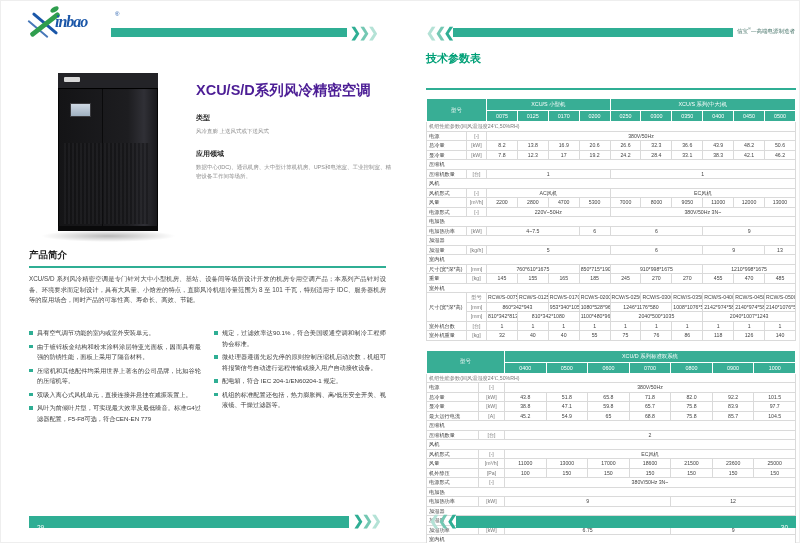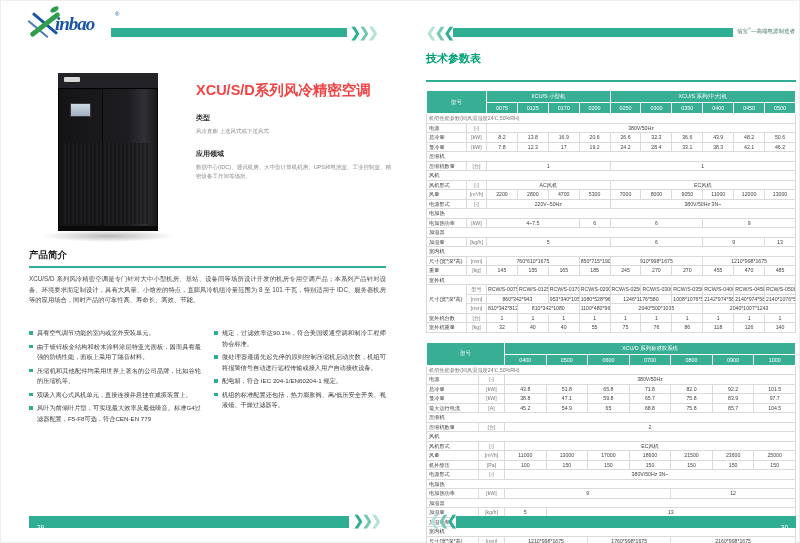--- a/index.html
+++ b/index.html
@@ -12,55 +12,55 @@
   .chev span{display:inline-block;}
   .c1{color:#2fae94;} .c2{color:#74c8b3;} .c3{color:#b4e2d6;}
 
   
   .logo{position:absolute;left:28px;top:8px;width:90px;height:34px;}
   .logo-x{position:absolute;left:0;top:0;width:30px;height:30px;}
   .logo-x .s1{position:absolute;left:-2px;top:13px;width:36px;height:5px;background:#2f9e4e;transform:rotate(-38deg);border-radius:2px;}
   .logo-x .s2{position:absolute;left:0px;top:13px;width:32px;height:3px;background:#1a56a8;transform:rotate(40deg);border-radius:2px;}
   .logo-x .s3{position:absolute;left:-4px;top:19px;width:26px;height:2px;background:#1a56a8;transform:rotate(40deg);border-radius:2px;opacity:.8;}
   .logo-x .leaf{position:absolute;right:0px;top:-2px;width:9px;height:5px;background:#2f9e4e;border-radius:60% 40% 60% 40%;transform:rotate(-20deg);}
-  .logo-word{position:absolute;left:26px;top:4px;font-family:"Liberation Serif",serif;font-style:italic;font-weight:bold;font-size:19px;color:#1a56a8;letter-spacing:-1px;}
+  .logo-word{position:absolute;left:26px;top:4px;font-family:"Liberation Serif",serif;font-style:italic;font-weight:bold;font-size:16px;color:#1a56a8;letter-spacing:-1px;}
   .logo-reg{position:absolute;left:86px;top:2px;font-size:6px;color:#1a56a8;}
 
   .tagline{position:absolute;left:736px;top:25px;font-size:5.5px;color:#3f6e63;white-space:nowrap;}
   .tagline sup{font-size:4px;}
 
   
   .cabinet{position:absolute;left:57px;top:72px;width:100px;height:158px;border-radius:2px;
     background:linear-gradient(90deg,#141416 0%,#1d1d20 70%,#303036 86%,#17171a 100%);
     box-shadow:inset 0 0 0 1px #050505;}
   .cab-top{position:absolute;left:0;top:0;right:0;height:15px;background:#232327;border-bottom:1px solid #000;}
   .cab-label{position:absolute;left:6px;top:4px;width:16px;height:5px;background:#d8d8d8;border-radius:1px;}
   .cab-screen{position:absolute;left:12px;top:30px;width:19px;height:12px;background:linear-gradient(180deg,#cfd9e4,#9fb0c0);border:1px solid #3a3a3e;}
   .cab-seam{position:absolute;left:44px;top:15px;bottom:0;width:1px;background:#000;opacity:.6;}
   .cab-vent{position:absolute;left:6px;right:8px;top:70px;bottom:7px;background:repeating-linear-gradient(90deg,#232326 0 2px,#111113 2px 4px);opacity:.55;}
   .cab-base{position:absolute;left:0;right:0;bottom:0;height:5px;background:#0a0a0b;}
   .cab-shadow{position:absolute;left:40px;top:229px;width:135px;height:12px;background:radial-gradient(ellipse at center,rgba(0,0,0,.28),rgba(0,0,0,0) 70%);}
 
   
   .prod-info{position:absolute;left:195px;top:80px;width:195px;}
-  .prod-title{font-size:14.5px;font-weight:bold;color:#ef4444;letter-spacing:0px;}
+  .prod-title{font-size:14.5px;font-weight:bold;color:#4c1d95;letter-spacing:0px;}
   .mini-label{margin-top:13px;font-size:7px;font-weight:bold;color:#2b2b2b;}
   .mini-text{margin-top:4px;font-size:5.5px;color:#8a8a8a;line-height:1.6;}
 
   .section-block{position:absolute;width:357px;left:28px;}
   .sec-head{font-size:9.5px;font-weight:bold;color:#1c1c1c;padding-bottom:4px;border-bottom:2px solid #2fae94;}
   .intro-text{margin-top:6px;font-size:6.3px;line-height:1.7;color:#454545;text-align:justify;}
   .bullet-cols{margin-top:7px;display:flex;gap:13px;}
   .bullet-col{width:172px;}
   .bullet-item{position:relative;padding-left:8px;font-size:6.2px;line-height:1.7;color:#3a3a3a;margin-bottom:3px;text-align:justify;}
   .bullet-item .sq{position:absolute;left:0;top:3px;width:3.5px;height:3.5px;background:#2fae94;}
 
   
   .rp-content{position:absolute;left:425px;top:50px;width:370px;}
-  .rp-title{font-size:11px;font-weight:bold;color:#00a077;padding-bottom:14px;border-bottom:2.5px solid #2fae94;margin-bottom:8px;}
+  .rp-title{font-size:11px;font-weight:bold;color:#00a077;padding-bottom:22px;border-bottom:2.5px solid #2fae94;margin-bottom:8px;}
   .table-wrap{margin-bottom:9px;}
   .spec-table{width:100%;border-collapse:collapse;table-layout:fixed;font-size:5.2px;color:#444;background:#fff;}
   .spec-table th{background:#38ae95;color:#ffffff;font-weight:normal;border:1px solid #ffffff;font-size:5.4px;padding:2px 0;overflow:hidden;white-space:nowrap;}
   .spec-table td{border:1px solid #dadada;text-align:center;padding:1px 1px;line-height:1.25;overflow:hidden;white-space:nowrap;height:5.5px;}
   .spec-table td.rowlabel{text-align:left;padding-left:2px;color:#3d3d3d;}
   .spec-table td.unit{color:#777;}
   .spec-table td.section{text-align:left;padding-left:2px;color:#333;}
   .spec-table td.noterow{text-align:left;padding-left:2px;color:#777;}
 
   .pagenum{color:#fff;font-size:6.5px;line-height:12px;}

